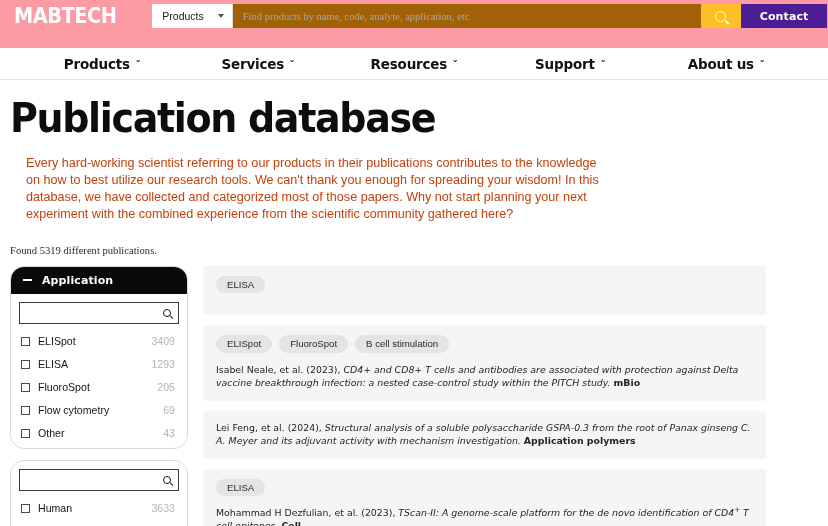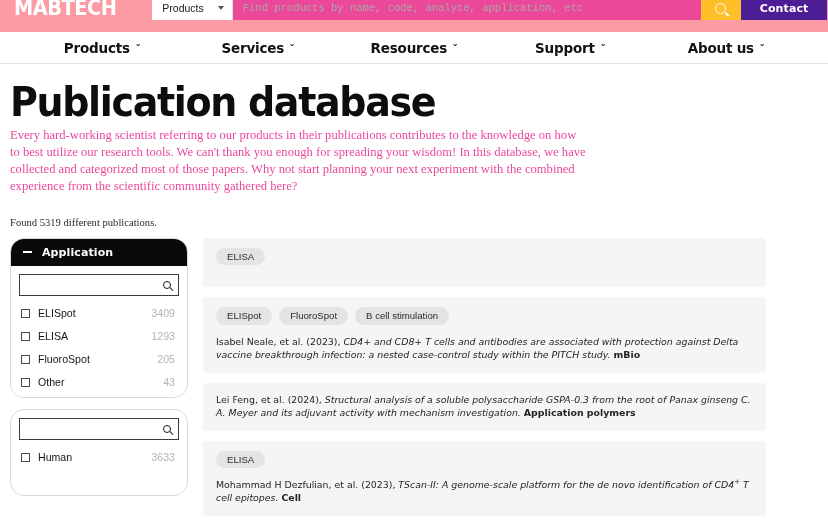--- a/index.html
+++ b/index.html
@@ -6,21 +6,21 @@
   html, body {
     margin: 0; padding: 0;
     width: 828px; height: 526px;
     overflow: hidden;
     background: #ffffff;
     font-family: "Liberation Sans", sans-serif;
   }
 
   
   .topbar {
-    height: 32px;
+    height: 48px;
     background: #FC9BA4;
     display: flex;
     align-items: center;
     padding: 0 10px 16px 14px;
     position: relative;
   }
   .logo {
     color: #ffffff;
     font-family: "DejaVu Sans", sans-serif;
     font-weight: 700;
@@ -49,28 +49,28 @@
     white-space: nowrap;
     border-right: 1px solid #dcdcdc;
   }
   .caret {
     width: 0; height: 0;
     border-left: 3.5px solid transparent;
     border-right: 3.5px solid transparent;
     border-top: 4.5px solid #555;
   }
   .searchinput {
-    background: #ec4899;
+    background: #a16207;
     border: none;
     outline: none;
     width: 468px;
     padding: 0 10px;
     font-size: 10.5px;
     color: #222;
-    font-family: Liberation Mono, monospace;
+    font-family: Liberation Serif, serif;
   }
   .searchinput::placeholder { color: #a8a8a8; }
   .searchbtn {
     width: 40px;
     background: #FDBE27;
     border: none;
     display: flex;
     align-items: center;
     justify-content: center;
     cursor: pointer;
@@ -145,24 +145,23 @@
     letter-spacing: -1.4px;
     color: #0d0d0d;
     margin: 18px 0 4px 0;
     line-height: 1.02;
     transform: scaleX(0.95);
     transform-origin: left center;
   }
   .intro {
     font-size: 12.6px;
     line-height: 17.2px;
-    color: #ec4899;
+    color: #c2410c;
     max-width: 578px;
-    margin: 0;
-    font-family: Liberation Serif, serif;
+    margin: 16px;
   }
   .foundline {
     font-size: 10.6px;
     color: #2a2a2a;
     margin: 21px 0 0 0;
     font-family: Liberation Serif, serif;
   }
 
   
   .columns {
@@ -369,20 +368,25 @@
             <span class="frow-label">ELISA</span>
             <span class="frow-count">1293</span>
           </div>
           <div class="filter-row">
             <span class="cbox"></span>
             <span class="frow-label">FluoroSpot</span>
             <span class="frow-count">205</span>
           </div>
           <div class="filter-row">
             <span class="cbox"></span>
+            <span class="frow-label">Flow cytometry</span>
+            <span class="frow-count">69</span>
+          </div>
+          <div class="filter-row">
+            <span class="cbox"></span>
             <span class="frow-label">Other</span>
             <span class="frow-count">43</span>
           </div>
         </div>
       </div>
 
       <div class="filter">
         <div class="filter-body">
           <div class="filter-search">
             <input type="text" placeholder="" style="">

